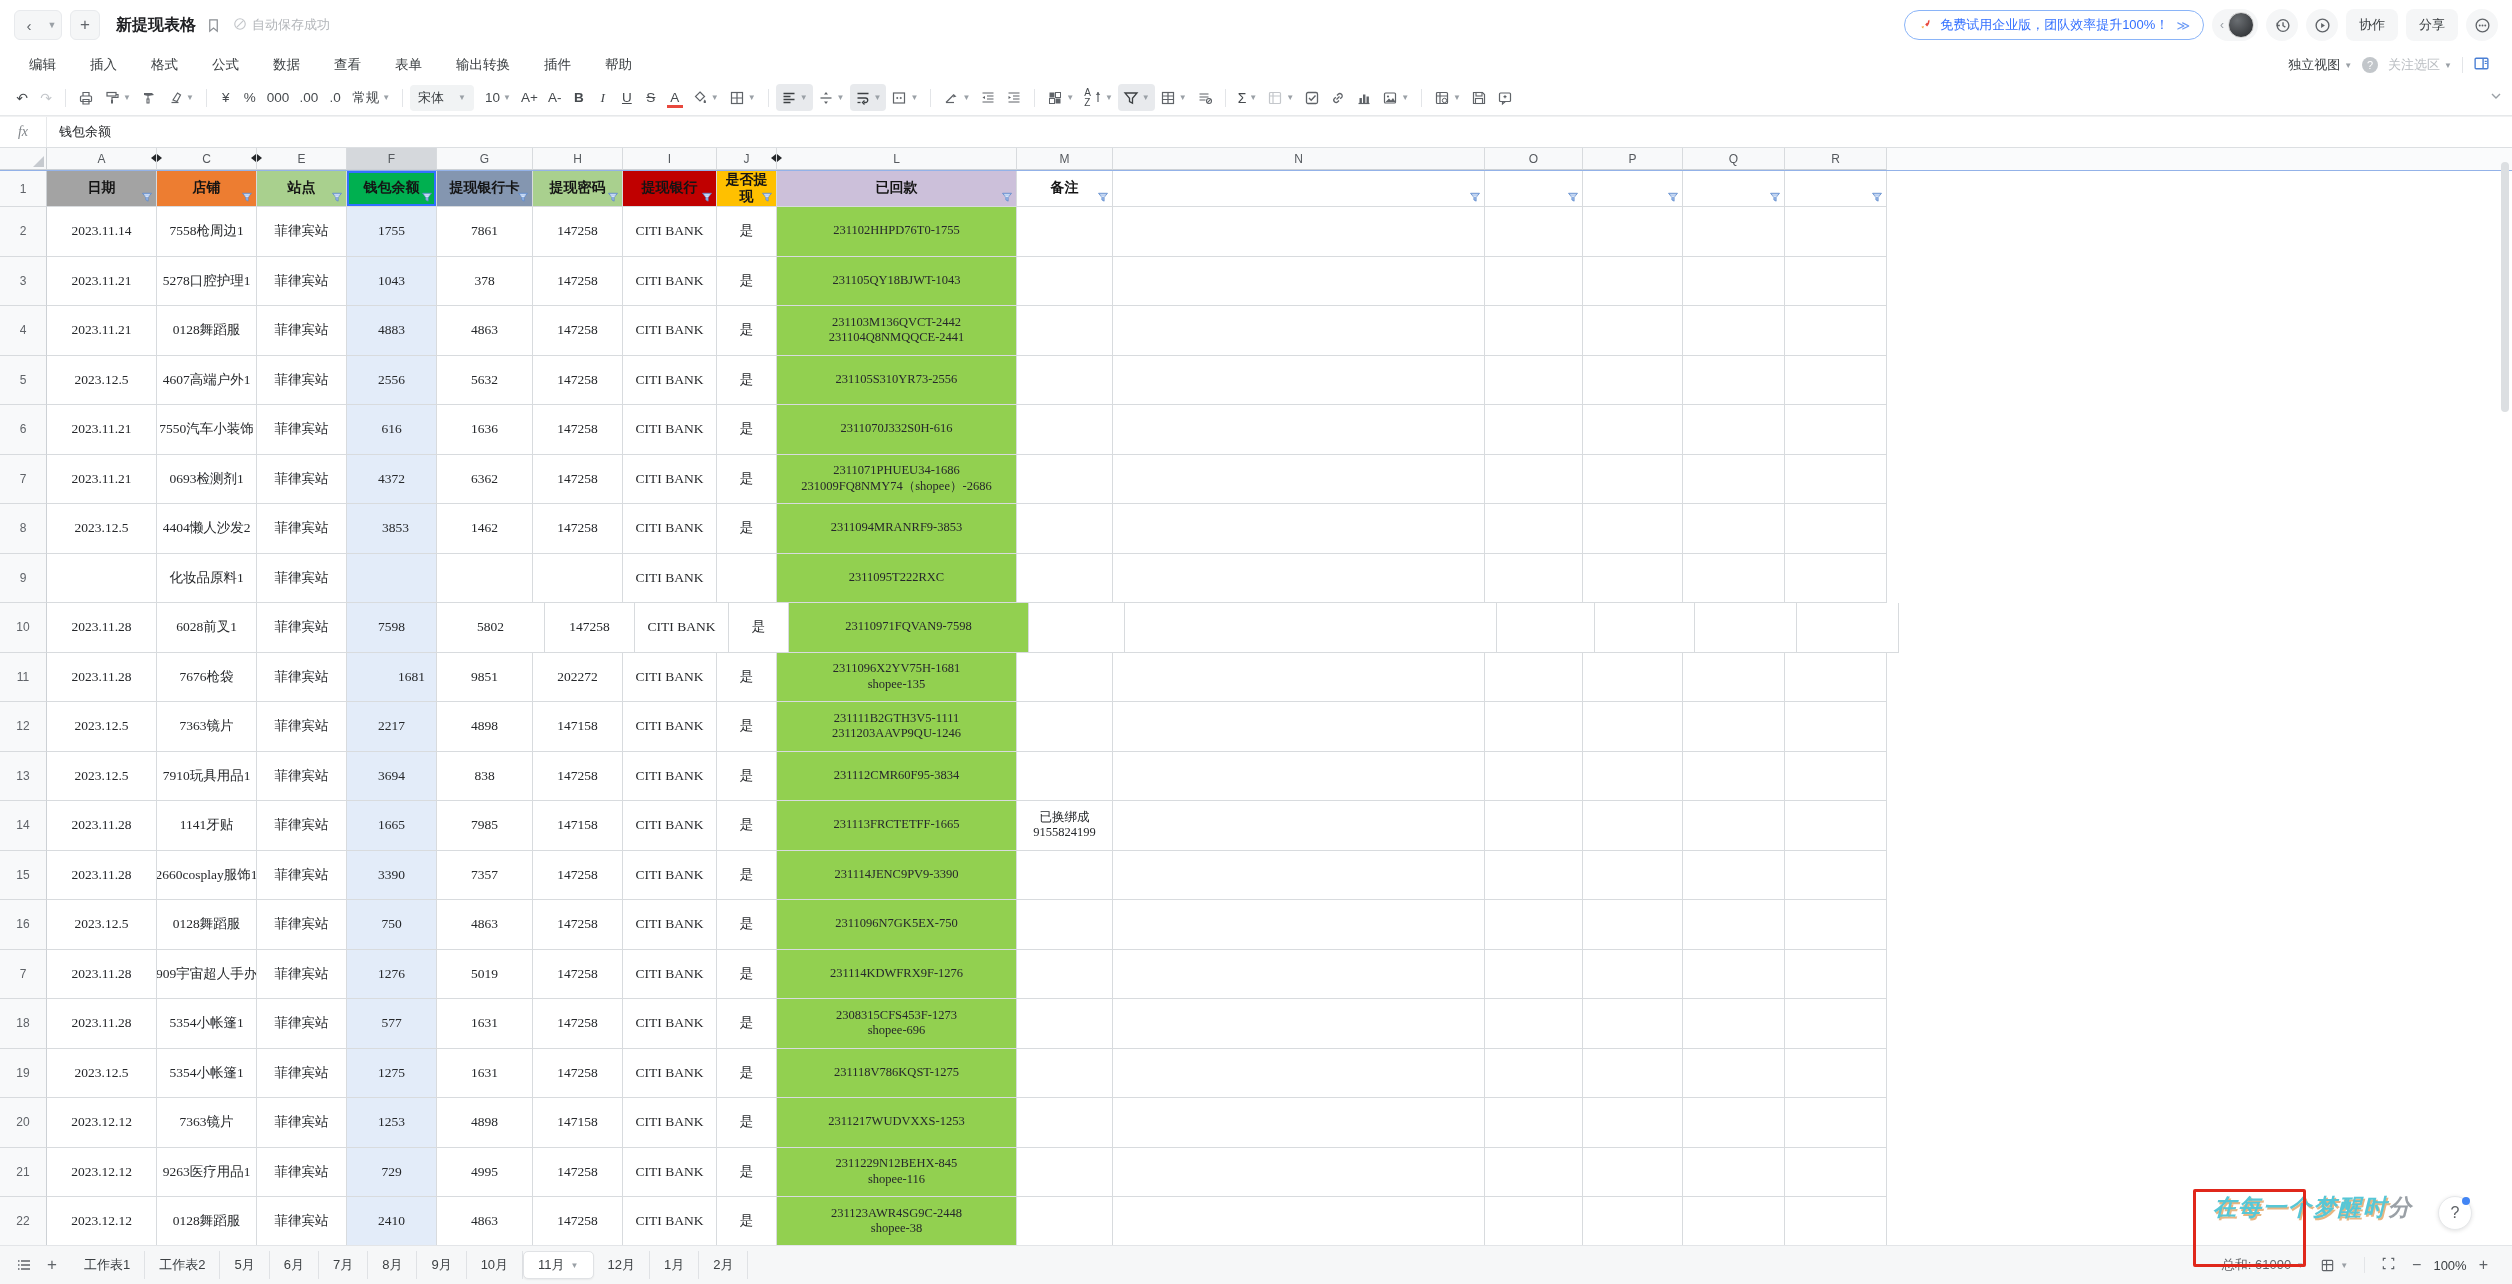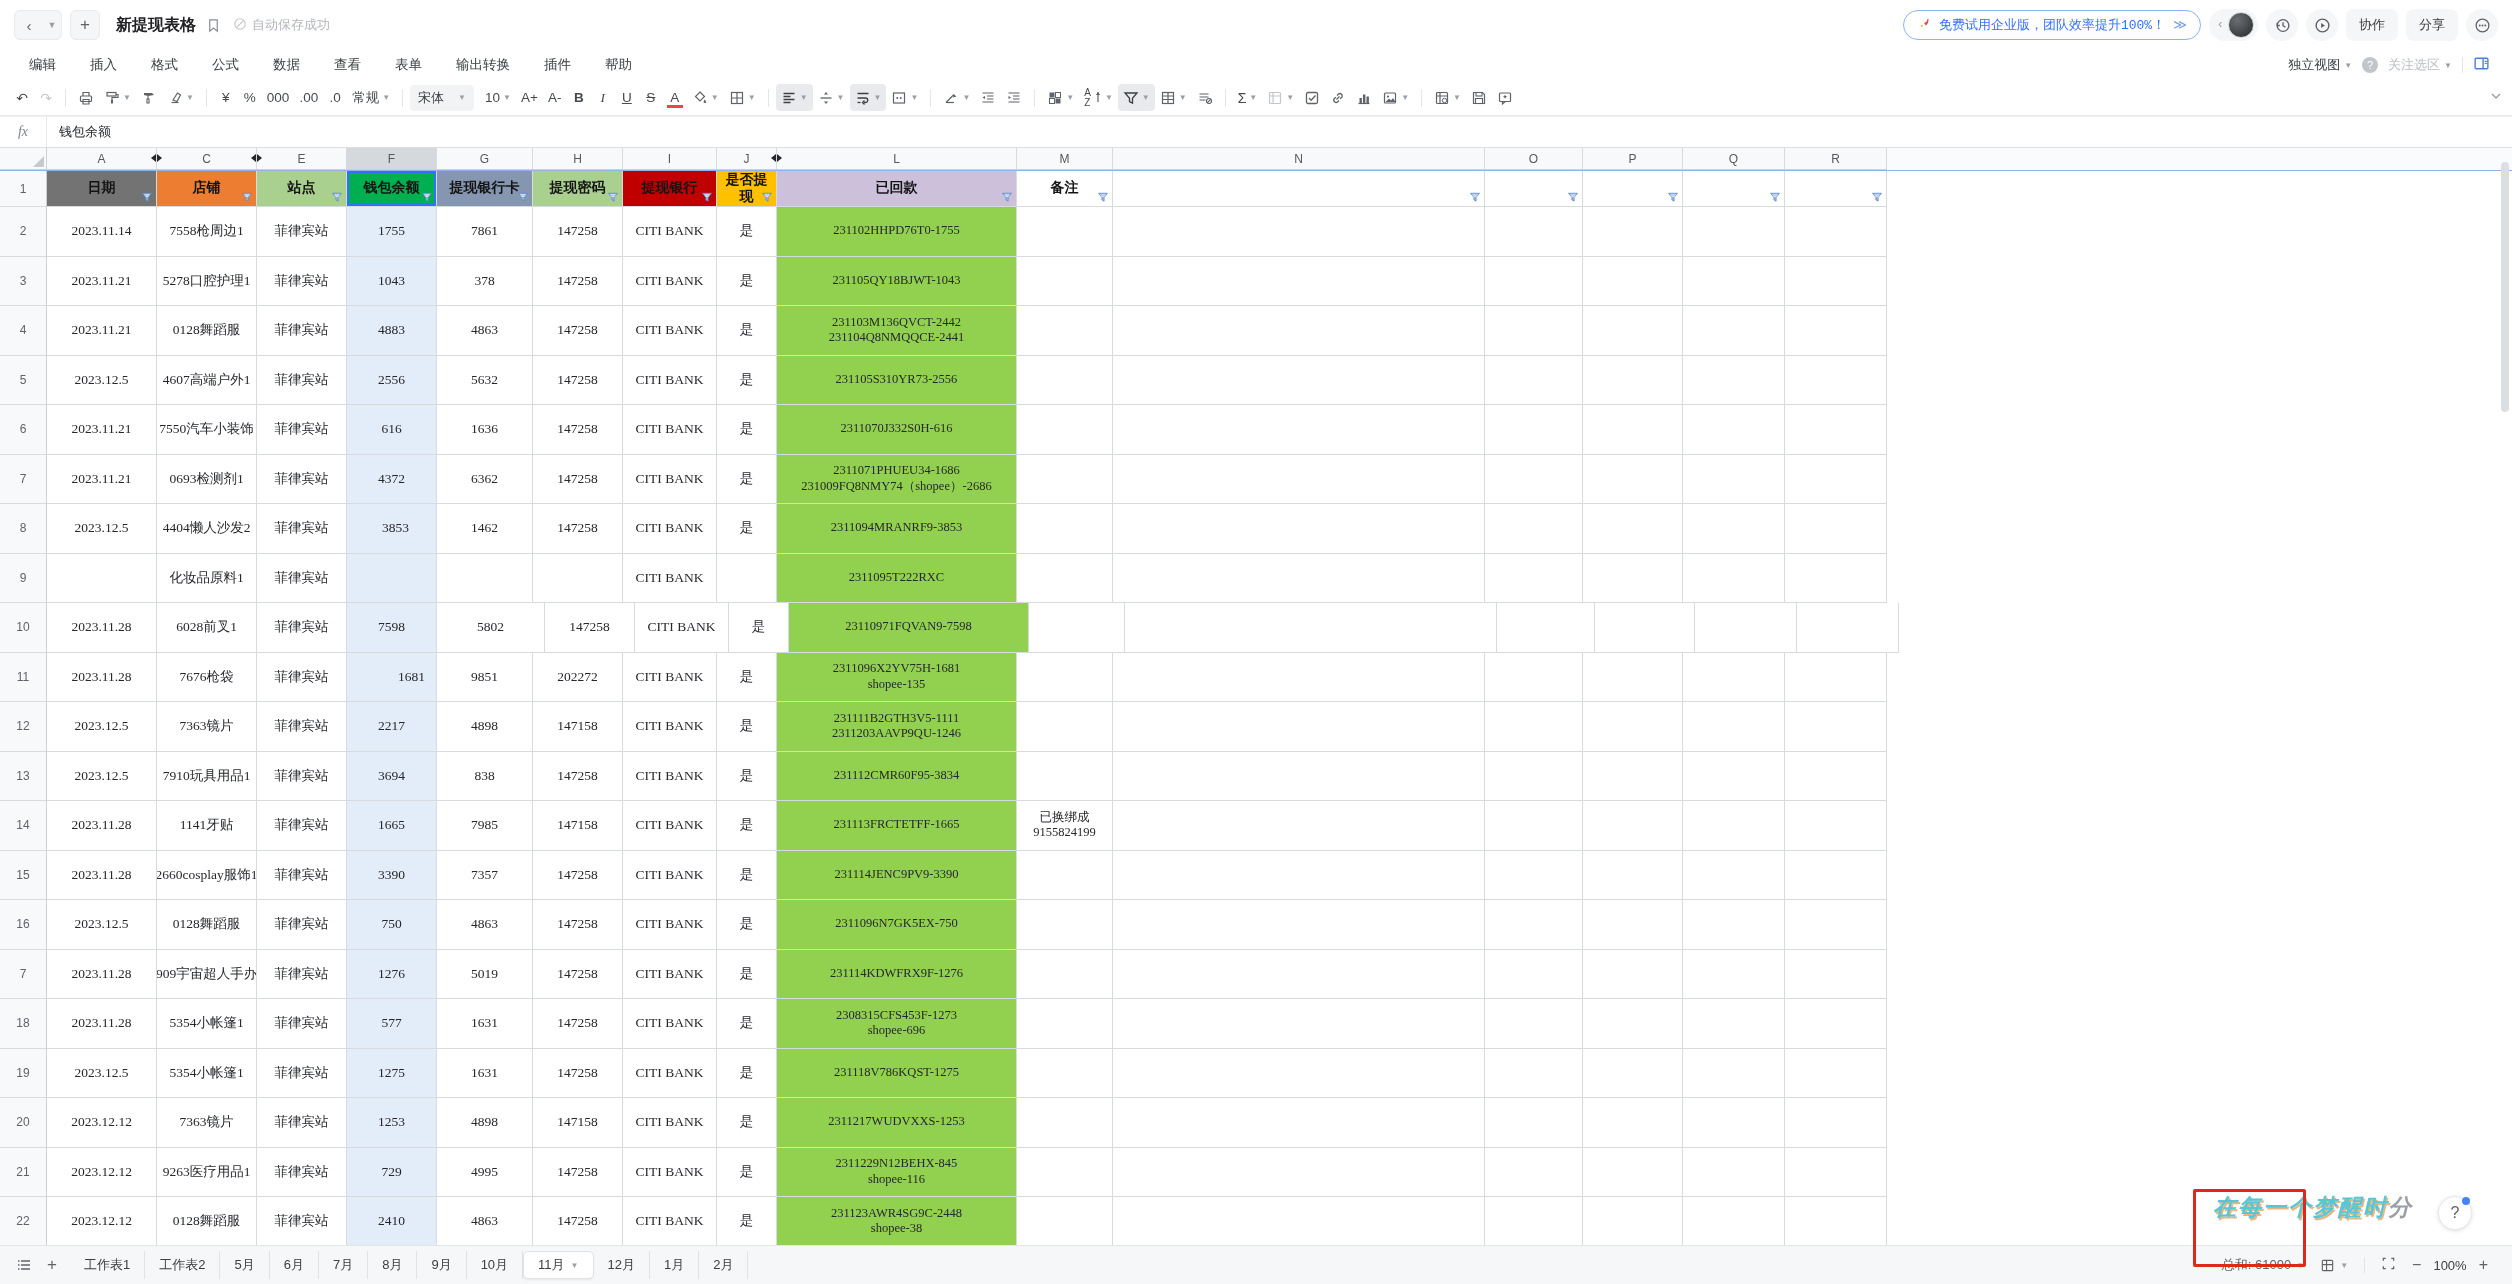--- a/index.html
+++ b/index.html
@@ -15,21 +15,21 @@
   .nav-btn { width:28px; height:100%; display:flex; align-items:center; justify-content:center;
              color:#5f6368; font-size:15px; cursor:pointer; }
   .nav-caret { width:18px; height:100%; display:flex; align-items:center; justify-content:center;
                color:#9aa0a6; font-size:9px; }
   .plus-btn { width:30px; height:30px; margin-left:8px; background:#f5f6f7; border:1px solid #e8eaed;
               border-radius:6px; display:flex; align-items:center; justify-content:center;
               font-size:17px; color:#5f6368; }
   .doc-title { margin-left:16px; font-size:16px; font-weight:bold; color:#202124; }
   .bookmark { margin-left:10px; display:flex; }
   .autosave { margin-left:12px; display:flex; align-items:center; gap:5px; color:#b3b6ba; font-size:13px; }
-  .tb-right { margin-left:auto; display:flex; align-items:center; gap:8px;font-family:Liberation Mono, monospace; }
+  .tb-right { margin-left:auto; display:flex; align-items:center; gap:8px; }
   .banner { display:flex; align-items:center; gap:8px; height:30px; padding:0 13px;
             border:1px solid #8ab4f8; border-radius:16px; color:#3370ff; font-size:13px; background:#fff; }
   .banner .more { font-size:13px; color:#6d9bf5; }
   .avatar-caps { display:flex; align-items:center; height:32px; background:#f5f6f7; border-radius:16px; padding:0 4px; }
   .avatar-caps .chev { color:#9aa0a6; font-size:12px; padding:0 4px; }
   .avatar { width:26px; height:26px; border-radius:50%;
             background:radial-gradient(circle at 35% 30%, #6b6f73, #26282b); border:1px solid #d8d8d8; }
   .circle-btn { width:32px; height:32px; border-radius:50%; background:#f5f6f7;
                 display:flex; align-items:center; justify-content:center; }
   .text-btn { height:32px; padding:0 13px; border-radius:8px; background:#f5f6f7;
@@ -497,21 +497,21 @@
           <div class="letter-cell" style="width: 240px;">L</div>
           <div class="letter-cell" style="width: 96px;">M</div>
           <div class="letter-cell" style="width: 372px;">N</div>
           <div class="letter-cell" style="width: 98px;">O</div>
           <div class="letter-cell" style="width: 100px;">P</div>
           <div class="letter-cell" style="width: 102px;">Q</div>
           <div class="letter-cell" style="width: 102px;">R</div>
         </div>
         <div class="sheet-row header-row">
           <div class="gutter">1</div>
-          <div class="cell hcell" style="width: 110px; background: #737373; text-align: right;">
+          <div class="cell hcell" style="width: 110px; background: #a3a3a3; text-align: right;">
             <span>日期</span>
             <span class="funnel"><svg width="12" height="12" viewBox="0 0 16 16">
                 <path d="M2 3h12L9.5 8.5v5l-3-1.6v-3.4z" fill="#9dbbea" stroke="#5b87c9" stroke-width="1"></path>
                 <path d="M4.5 5.2h7M5.8 7.2h4.4" stroke="#fff" stroke-width="0.9"></path>
               </svg></span>
           </div>
           <div class="cell hcell" style="width: 100px; background: rgb(237, 125, 49);">
             <span>店铺</span>
             <span class="funnel"><svg width="12" height="12" viewBox="0 0 16 16">
                 <path d="M2 3h12L9.5 8.5v5l-3-1.6v-3.4z" fill="#9dbbea" stroke="#5b87c9" stroke-width="1"></path>

